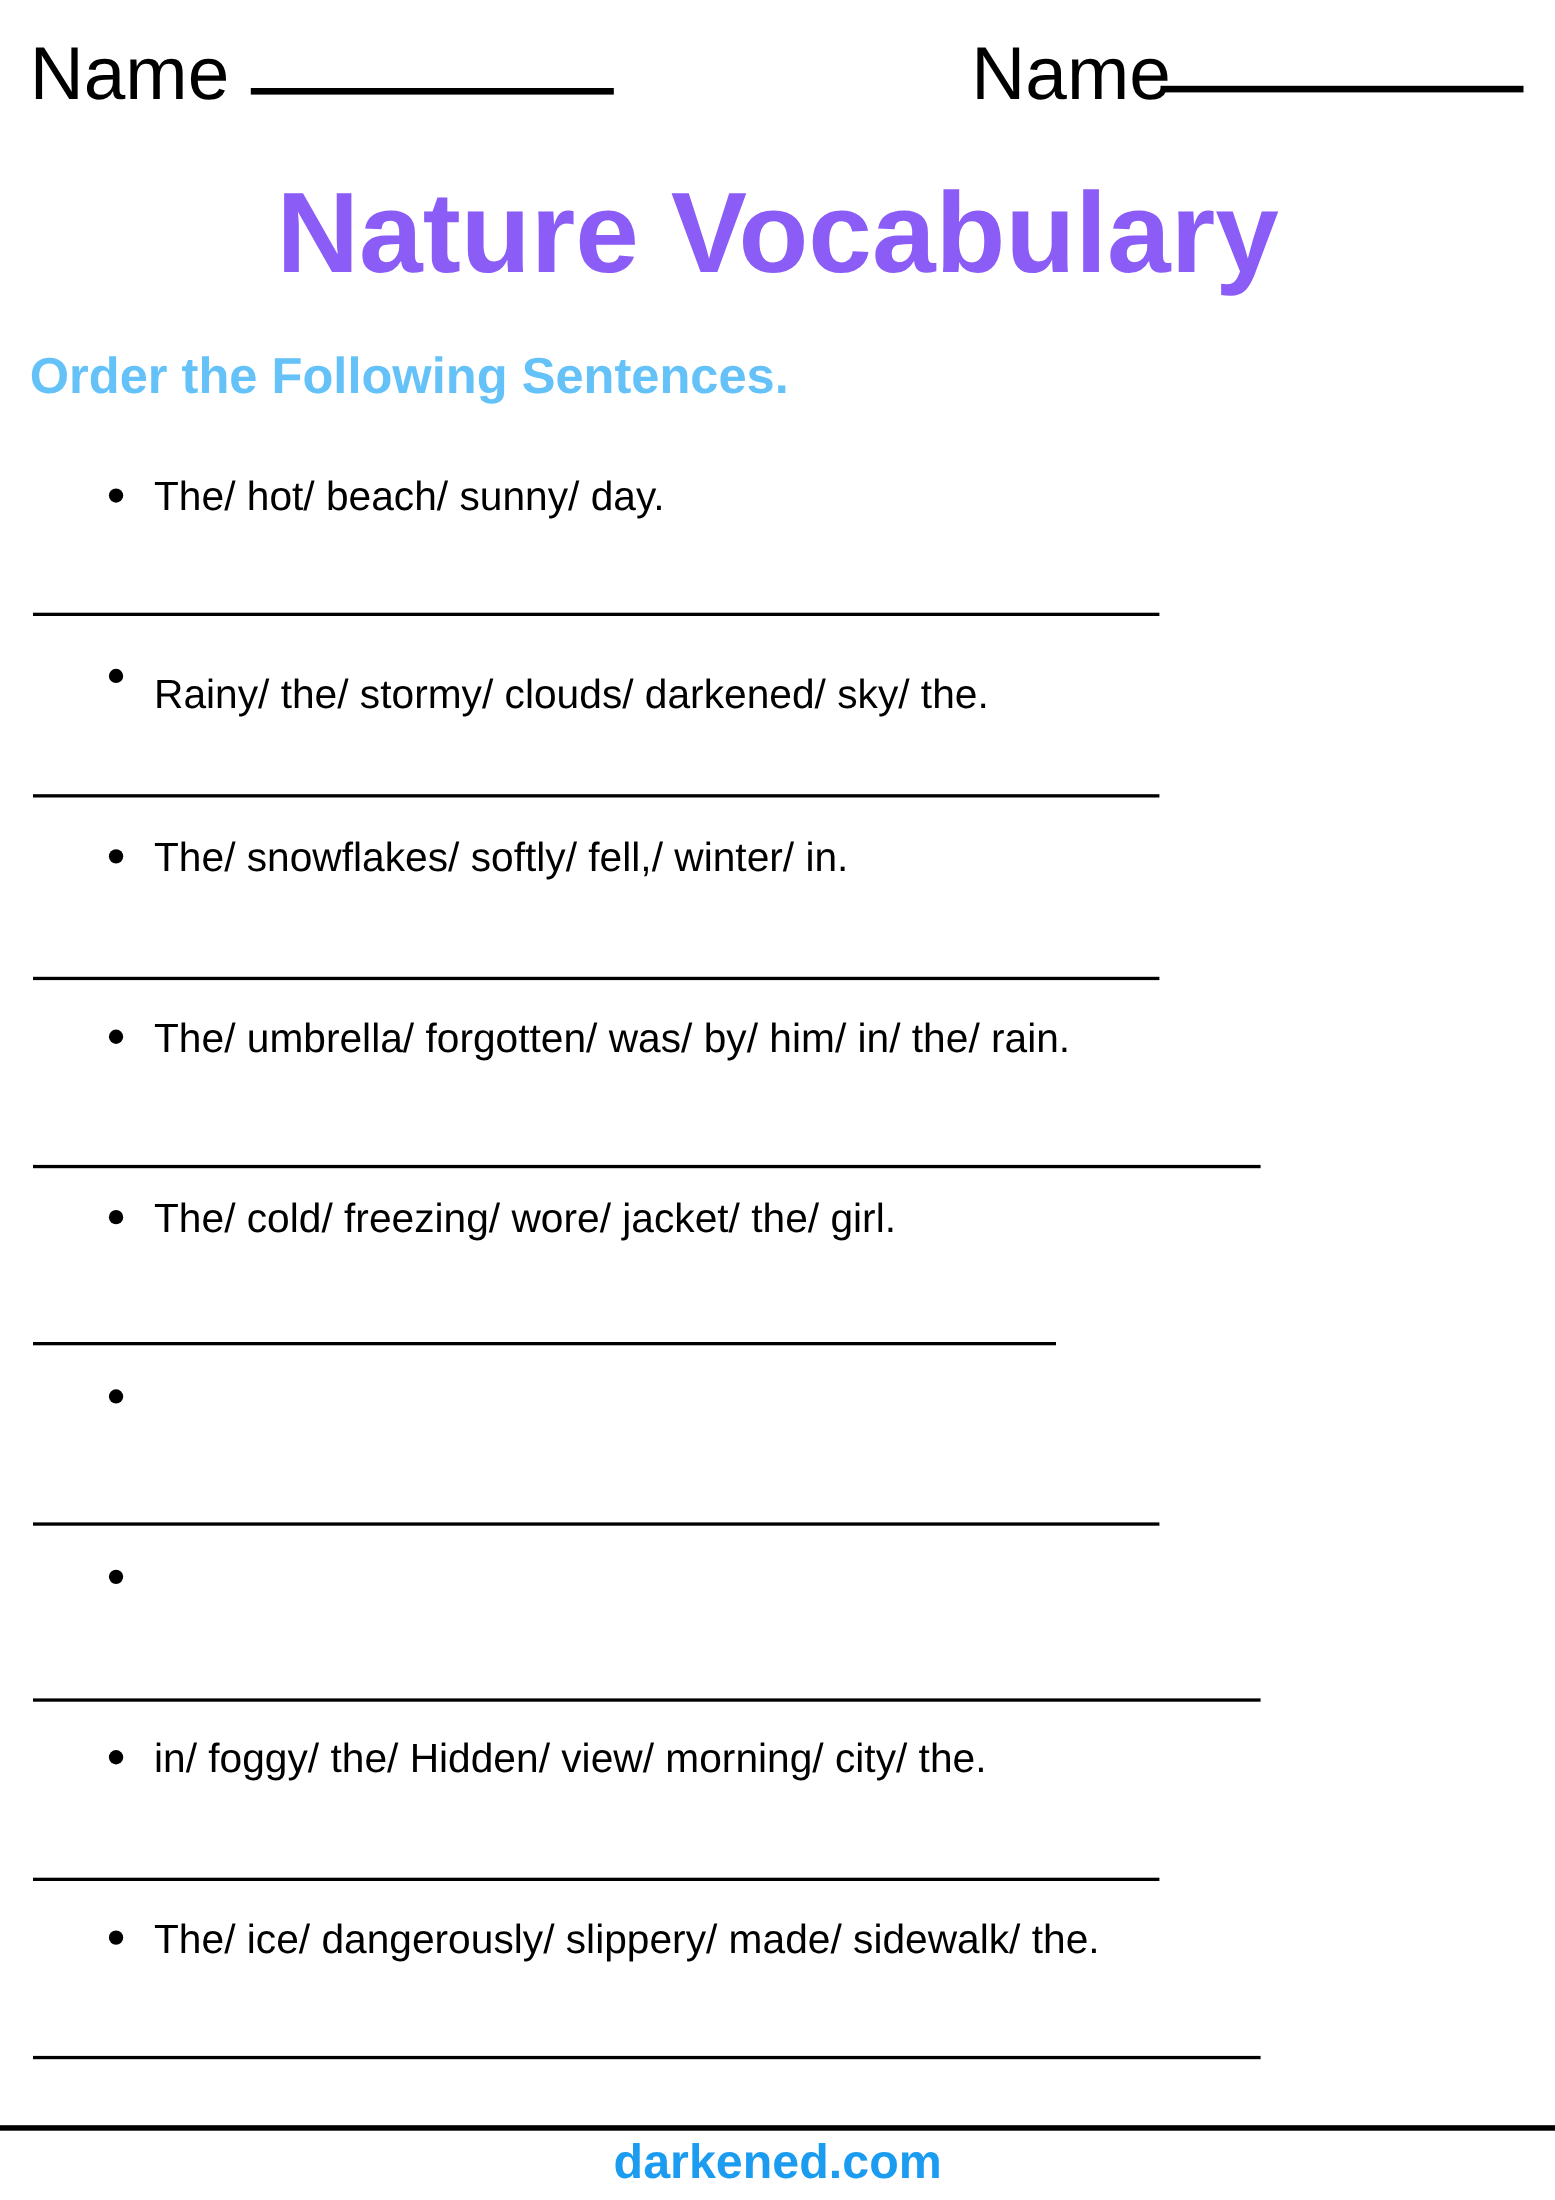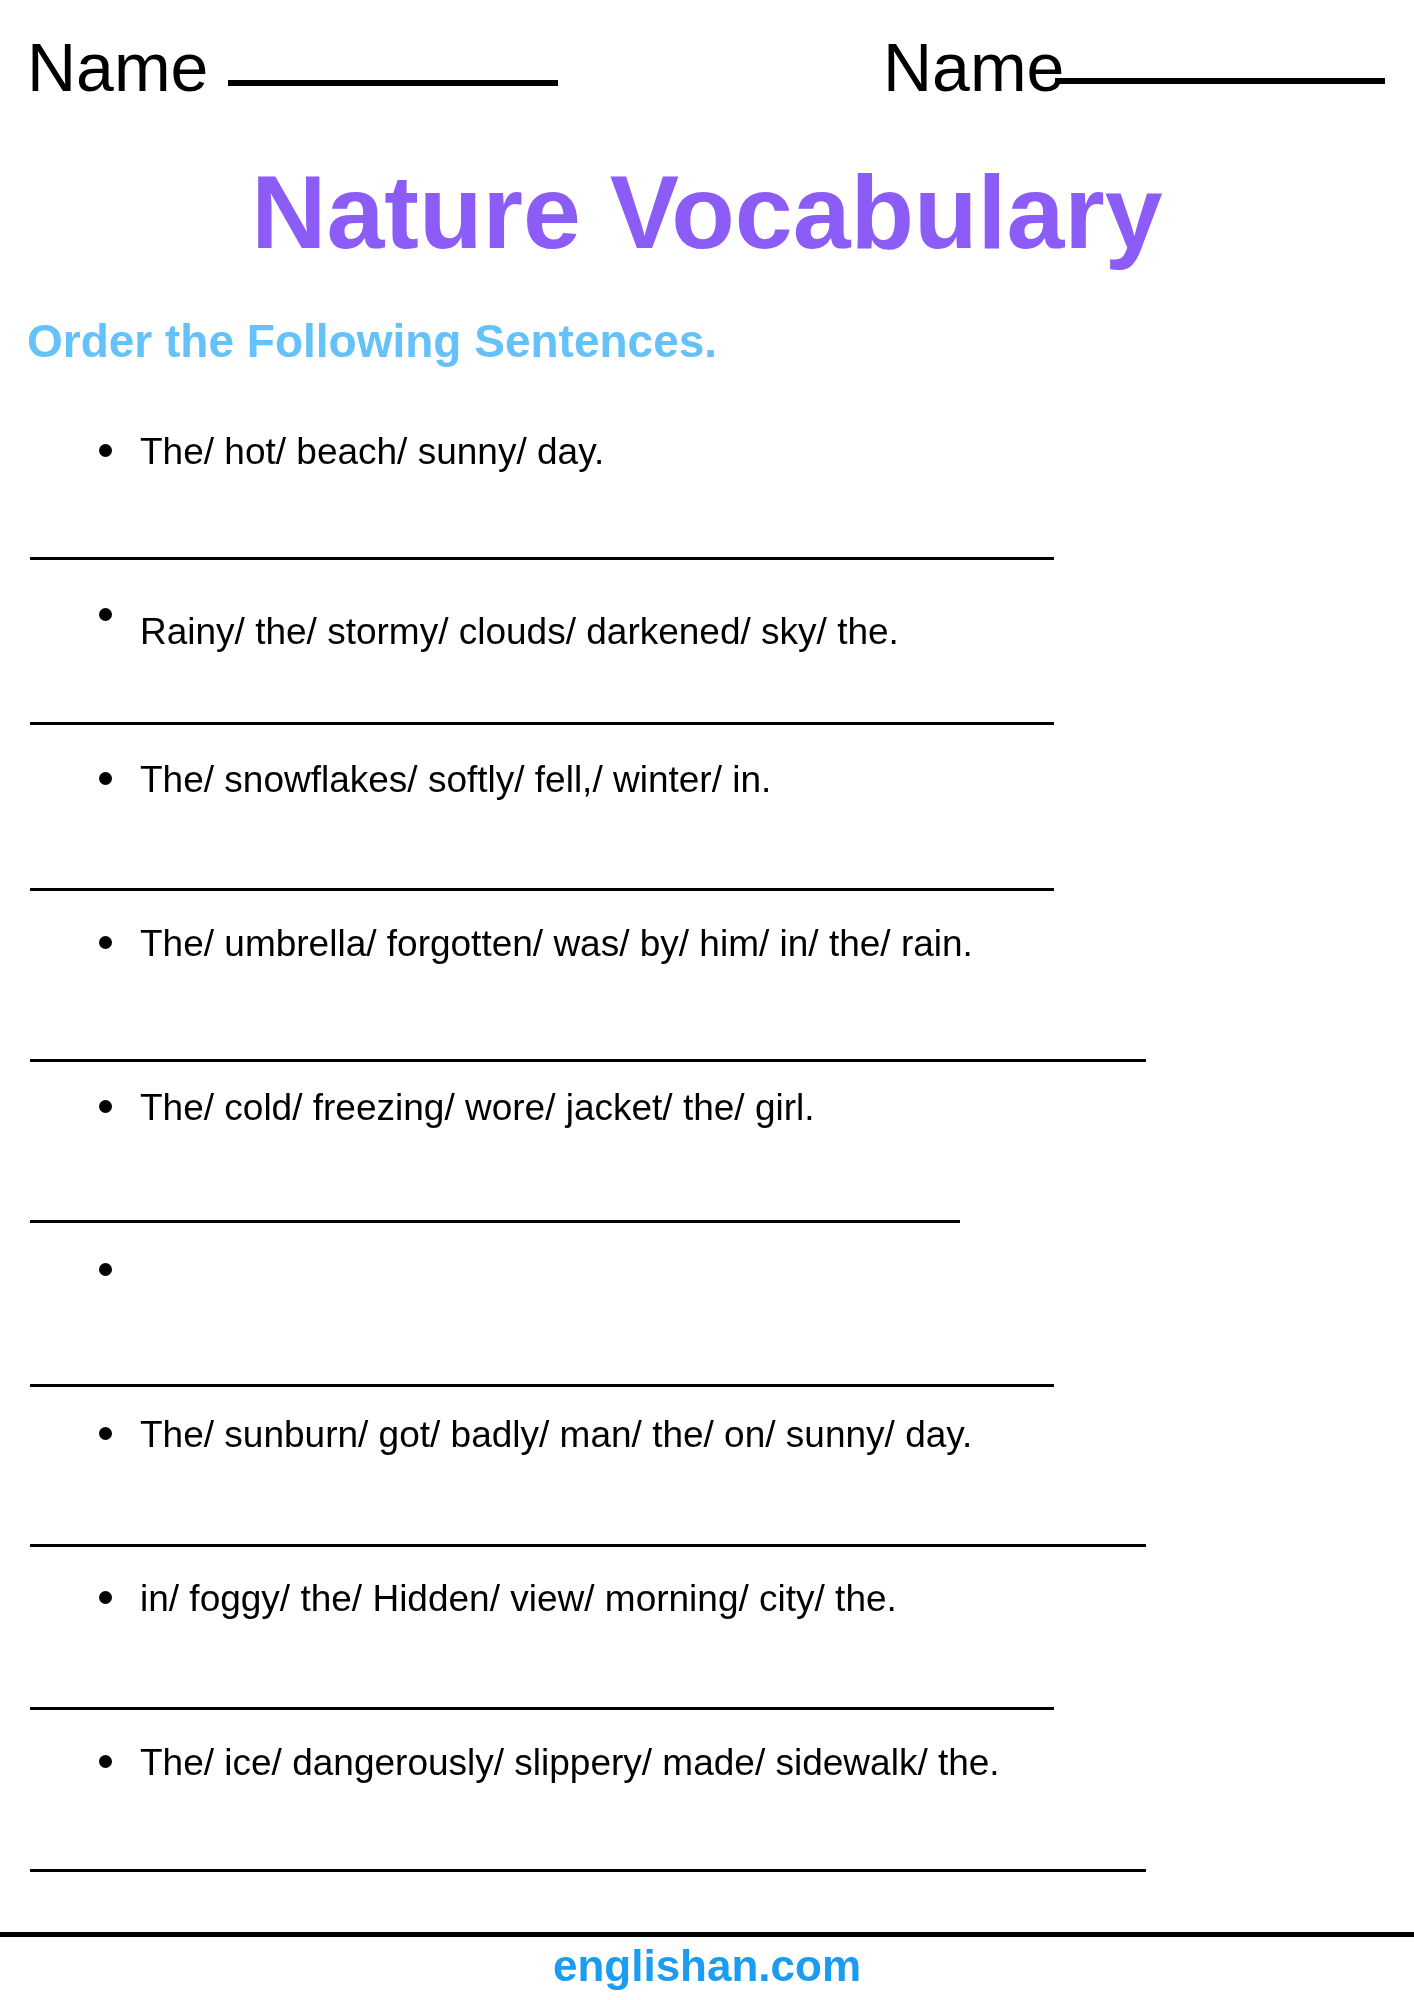--- a/index.html
+++ b/index.html
@@ -154,32 +154,31 @@
   </div>
   <div class="answer-line" style="top:1220px; width:930px;"></div>
 
   <div class="item" style="top:1249px;">
     <span class="bullet" style="top:14px;"></span>
   </div>
   <div class="answer-line" style="top:1384px; width:1024px;"></div>
 
   <div class="item" style="top:1413px;">
     <span class="bullet" style="top:14px;"></span>
-    <span class="item-text" style="top:3px;">The/ sunburn/ got/ badly/ man/ the/ on/ sunny/ day.</span>
   </div>
   <div class="answer-line" style="top:1544px; width:1116px;"></div>
 
   <div class="item" style="top:1577px;">
     <span class="bullet" style="top:14px;"></span>
     <span class="item-text" style="top:3px;">in/ foggy/ the/ Hidden/ view/ morning/ city/ the.</span>
   </div>
   <div class="answer-line" style="top:1707px; width:1024px;"></div>
 
   <div class="item" style="top:1741px;">
     <span class="bullet" style="top:14px;"></span>
     <span class="item-text" style="top:3px;text-align:right;">The/ ice/ dangerously/ slippery/ made/ sidewalk/ the.</span>
   </div>
   <div class="answer-line" style="top:1869px; width:1116px;"></div>
 
 </div>
 
 <div class="bottom-rule"></div>
-<div class="footer" id="footer" style="color: rgb(27, 156, 240);">englishan.com</div>
+<div class="footer" id="footer" style="color: rgb(27, 156, 240);">darkened.com</div>
 
 </body></html>

